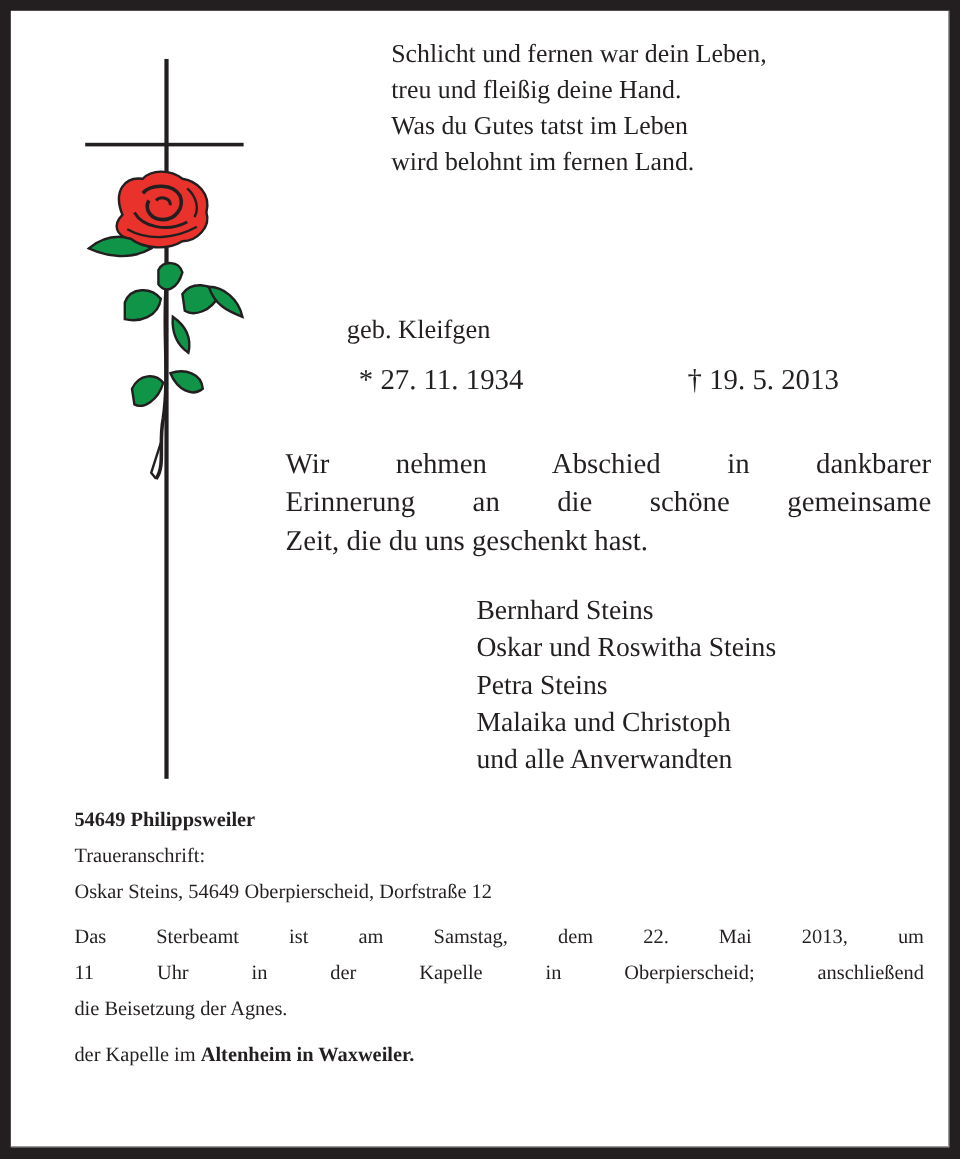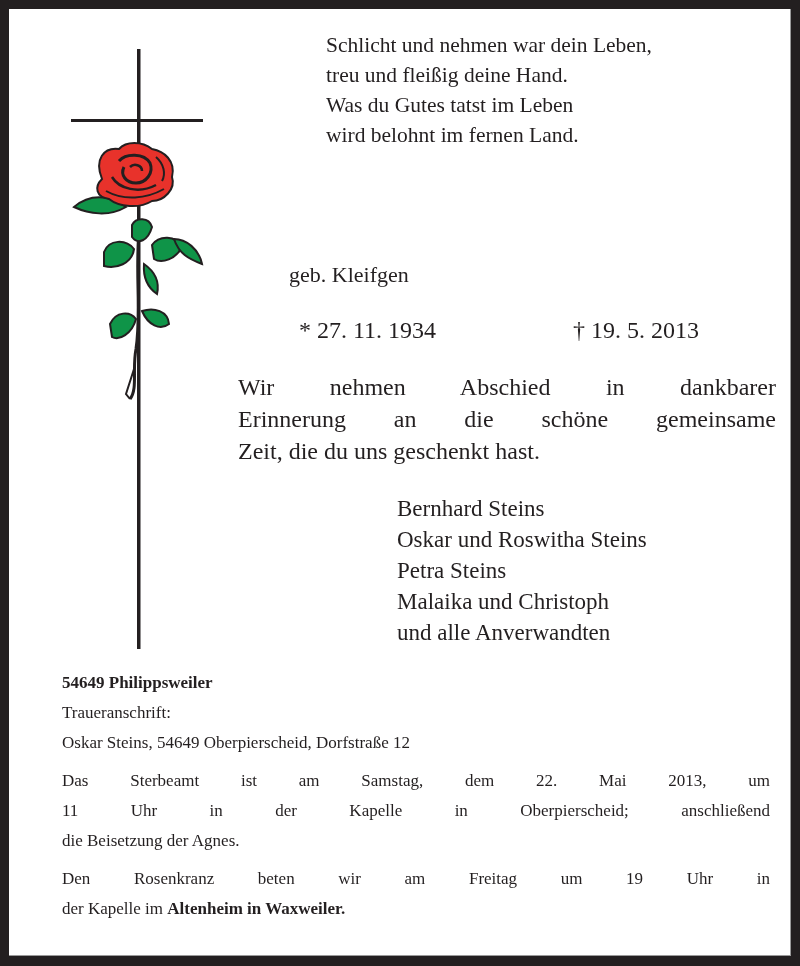--- a/index.html
+++ b/index.html
@@ -20,21 +20,21 @@
   .name {
     position: absolute; left: 280px; top: 176px; width: 418px; text-align: center;
     font-family: "Liberation Serif", serif; font-weight: bold; font-size: 62px; line-height: 70px;
     letter-spacing: 0.5px;
   }
   .maiden {
     position: absolute; left: 280px; top: 251px; width: 418px; text-align: left;
     font-family: "Liberation Serif", serif; font-size: 22px; line-height: 30px;
   }
   .dates {
-    position: absolute; left: 290px; top: 305px; width: 400px;
+    position: absolute; left: 290px; top: 292px; width: 400px;
     font-family: "Liberation Serif", serif; font-size: 24px; line-height: 32px;
     display: flex; justify-content: space-between;
   }
   .farewell {
     position: absolute; left: 229px; top: 362px; width: 538px;
     font-family: "Liberation Serif", serif; font-size: 24px; line-height: 32px;
   }
   .farewell .just { text-align: justify; text-align-last: justify; }
   .family {
     position: absolute; left: 388px; top: 484px;
@@ -74,21 +74,21 @@
 
     <path d="M38 130 C 30 110, 40 98, 55 100 C 62 92, 78 92, 88 100 C 100 102, 112 112, 108 128 C 112 140, 100 152, 88 152 C 75 160, 55 158, 45 150 C 32 148, 30 138, 38 130 Z" fill="#e8322b" stroke="#231f20" stroke-width="2"></path>
     <path d="M55 112 C 62 104, 80 104, 86 114 C 90 124, 82 134, 72 134 C 62 134, 56 126, 60 118" stroke="#231f20" stroke-width="3" fill="none"></path>
     <path d="M48 128 C 55 140, 75 145, 92 136" stroke="#231f20" stroke-width="2.5" fill="none"></path>
     <path d="M66 118 C 70 114, 78 116, 78 122" stroke="#231f20" stroke-width="2.5" fill="none"></path>
     <path d="M42 142 C 60 152, 82 150, 100 140" stroke="#231f20" stroke-width="2" fill="none"></path>
     <path d="M92 108 C 100 115, 102 125, 98 132" stroke="#231f20" stroke-width="2" fill="none"></path>
   </svg>
 
   <div class="poem">
-    <div>Schlicht und nehmen war dein Leben,</div>
+    <div>Schlicht und fernen war dein Leben,</div>
     <div>treu und fleißig deine Hand.</div>
     <div>Was du Gutes tatst im Leben</div>
     <div>wird belohnt im fernen Land.</div>
   </div>
 
   <div class="maiden">geb. Kleifgen</div>
   <div class="dates">
     <span>* 27. 11. 1934</span>
     <span>† 19. 5. 2013</span>
   </div>
@@ -110,17 +110,16 @@
   <div class="footer">
     <div class="bold">54649 Philippsweiler</div>
     <div>Traueranschrift:</div>
     <div>Oskar Steins, 54649 Oberpierscheid, Dorfstraße 12</div>
     <div class="para">
       <div class="just">Das Sterbeamt ist am Samstag, dem 22. Mai 2013, um</div>
       <div class="just">11 Uhr in der Kapelle in Oberpierscheid; anschließend</div>
       <div>die Beisetzung der Agnes.</div>
     </div>
     <div class="para">
-      <div class="just">Den Rosenkranz beten wir am Freitag um 19 Uhr in</div>
       <div><span>der Kapelle im </span><span class="bold">Altenheim in Waxweiler.</span></div>
     </div>
   </div>
 </div>
 
 </body></html>

